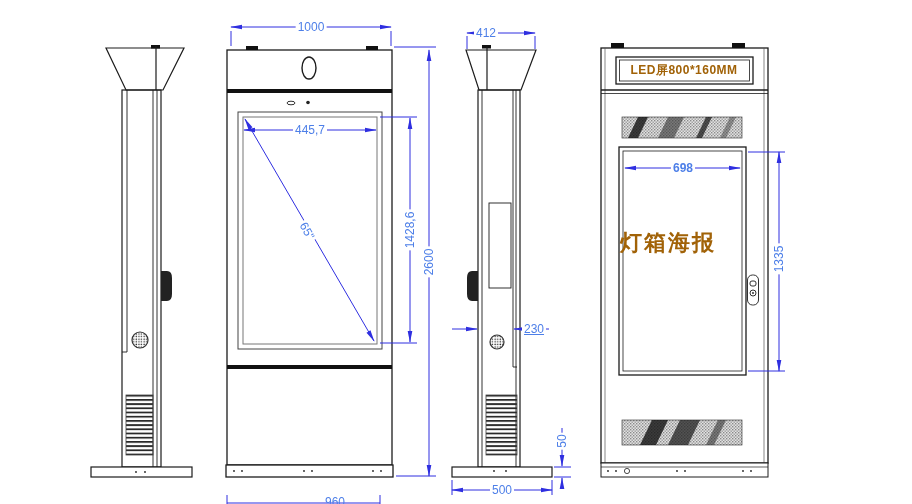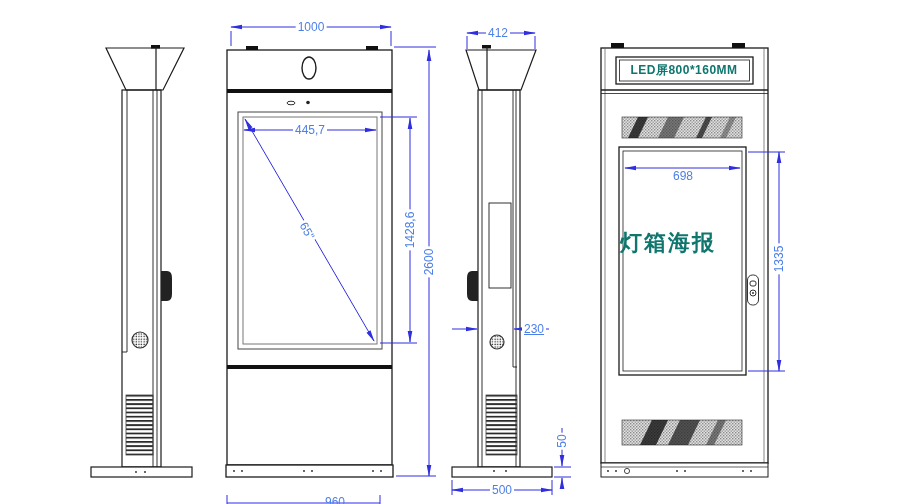--- a/index.html
+++ b/index.html
@@ -4,21 +4,21 @@
 <style>
   html,body{margin:0;padding:0;background:#fff;}
   .canvas{position:relative;width:912px;height:504px;background:#ffffff;overflow:hidden;
           font-family:"Liberation Sans",sans-serif;}
   .canvas svg{position:absolute;left:0;top:0;}
   .lbl{position:absolute;line-height:1;white-space:nowrap;transform:translate(-50%,-50%);}
   .dim{color:#4d7fe8;font-size:12px;}
   .bg{background:#ffffff;padding:0 2px;}
   .rot90{transform:translate(-50%,-50%) rotate(-90deg);}
   .rot60{transform:translate(-50%,-50%) rotate(60deg);}
-  .mag{color:#0f766e;font-weight:bold;}
+  .mag{color:#a16207;font-weight:bold;}
   .led{font-size:12px;letter-spacing:0.5px;}
   .poster{font-size:22px;letter-spacing:2px;}
 </style>
 </head>
 <body>
 
 <div class="canvas">
 
 <svg width="912" height="504" viewBox="0 0 912 504">
   <defs>
@@ -189,23 +189,23 @@
   </g>
 </svg>
 
 <div class="lbl dim bg" style="left:311px;top:27px;">1000</div>
 <div class="lbl dim bg" style="left:310px;top:130px;">445,7</div>
 <div class="lbl dim bg rot60" style="left:307px;top:231px;">65"</div>
 <div class="lbl dim bg rot90" style="left:410px;top:230px;">1428,6</div>
 <div class="lbl dim bg rot90" style="left:429px;top:262px;">2600</div>
 <div class="lbl dim" style="left:335px;top:502px;">960</div>
 
-<div class="lbl dim bg" style="left:498px;top:33px;text-align:center;">412</div>
+<div class="lbl dim bg" style="left:486px;top:33px;text-align:center;">412</div>
 <div class="lbl dim bg" style="left:534px;top:329px;text-decoration:underline;">230</div>
 <div class="lbl dim bg rot90" style="left:562px;top:441px;">50</div>
 <div class="lbl dim bg" style="left:502px;top:490px;">500</div>
 
 <div class="lbl mag led" style="left:684px;top:70px;">LED屏800*160MM</div>
-<div class="lbl dim bg" style="left:683px;top:176px;">698</div>
+<div class="lbl dim bg" style="left:683px;top:168px;font-weight:bold;">698</div>
 <div class="lbl mag poster" style="left:668px;top:243px;">灯箱海报</div>
 <div class="lbl dim bg rot90" style="left:779px;top:259px;">1335</div>
 
 </div>
 
 </body></html>

